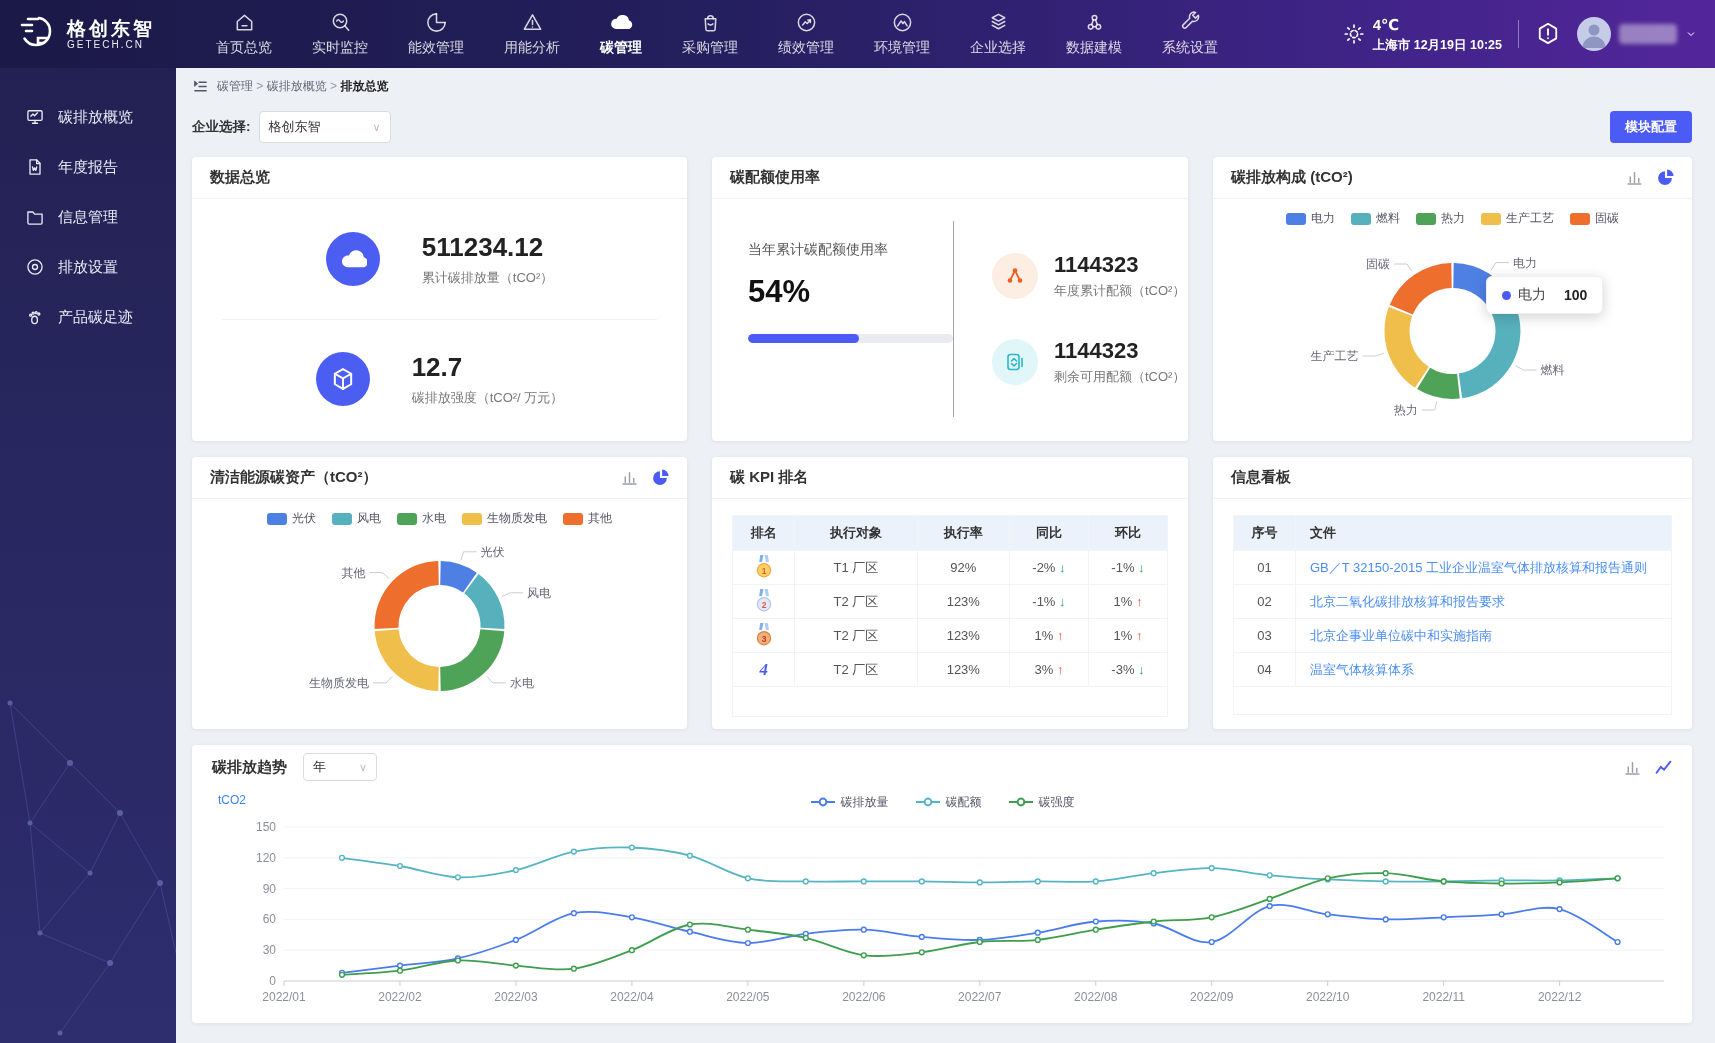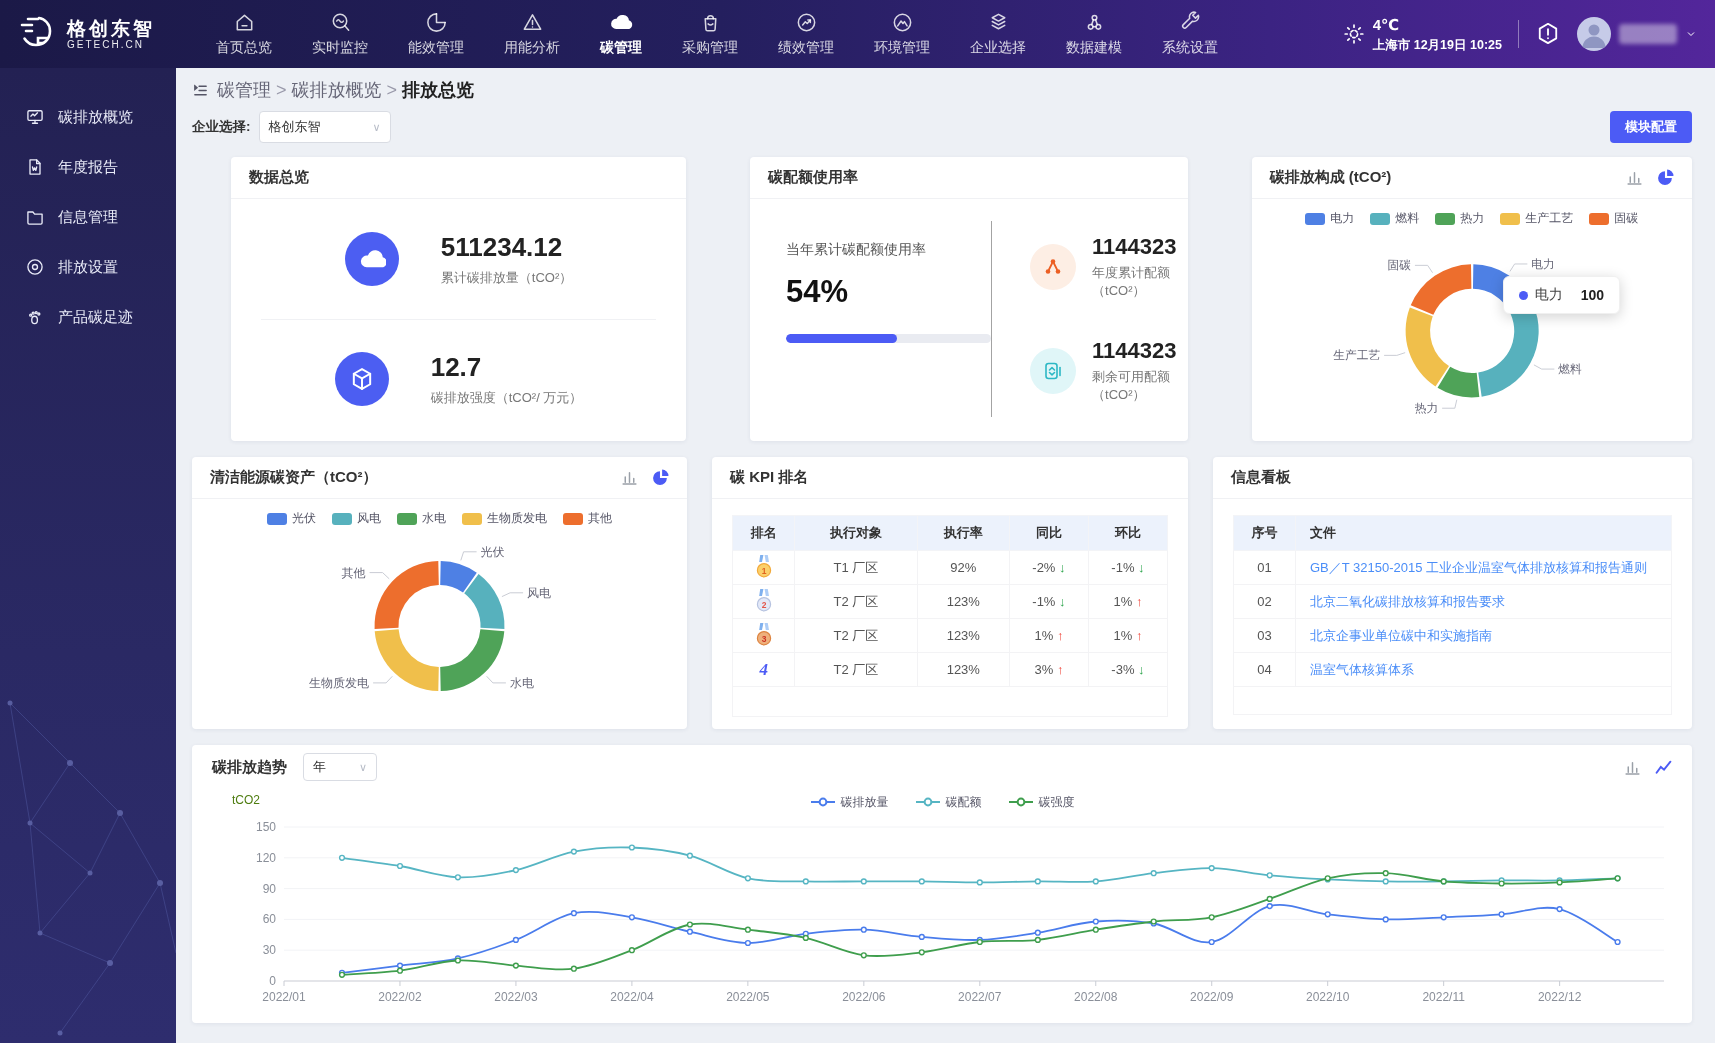--- a/index.html
+++ b/index.html
@@ -29,34 +29,34 @@
   .chev { width:12px; height:12px; }
 
   
   .sidebar { background:linear-gradient(180deg,#232153,#2a2964 60%,#2e2d6e); position:relative; padding-top:24px; overflow:hidden; }
   .side-item { display:flex; align-items:center; gap:13px; padding:15px 0 15px 25px; color:#e9ebf8; font-size:15px; cursor:pointer; position:relative; z-index:2; }
   .side-item .ic { width:20px; height:20px; }
   .constellation { position:absolute; left:0; bottom:0; z-index:1; opacity:.55; }
 
   
   .content { padding:10px 23px 0 16px; overflow:hidden; }
-  .breadcrumb { display:flex; align-items:center; gap:8px; font-size:18px; color:#667; height:24px; }
+  .breadcrumb { display:flex; align-items:flex-start; gap:8px; font-size:12px; color:#667; height:24px; }
   .breadcrumb .ic { width:17px; height:17px; color:#556; }
   .breadcrumb .sep { color:#99a; }
   .breadcrumb .last { font-weight:bold; color:#222; }
   .toolbar { display:flex; align-items:center; margin:9px 0 14px; }
   .toolbar label { font-size:13.5px; font-weight:bold; color:#333; margin-right:8px; }
   .select { display:flex; align-items:center; justify-content:space-between; width:132px; height:32px; background:#fff; border:1px solid #d9dce3; border-radius:4px; padding:0 9px; font-size:13px; color:#333; cursor:pointer; }
   .select .car { color:#b7bcc7; font-size:11px; }
   .btn-primary { margin-left:auto; background:#4c5bf5; color:#fff; border:none; border-radius:4px; height:32px; padding:0 15px; font-size:13px; font-weight:bold; cursor:pointer; }
 
   .cards-row { display:flex; gap:25px; margin-bottom:16px; }
   .card { background:#fff; border-radius:4px; box-shadow:0 1px 4px rgba(31,41,90,.07); overflow:hidden; position:relative; }
   .w1 { width:495px; } .w2 { width:476px; } .w3 { width:479px; }
-  .h1 { height:284px;margin-left:39px; } .h2 { height:272px; }
+  .h1 { height:284px; } .h2 { height:272px; }
   .card-h { display:flex; align-items:center; height:42px; padding:0 18px; border-bottom:1px solid #f0f1f4; font-size:15px; font-weight:bold; color:#333; }
   .card-h .spacer { flex:1; }
   .mini-ic { width:17px; height:17px; margin-left:14px; cursor:pointer; }
 
   
   .stat-big { display:flex; align-items:center; justify-content:center; gap:42px; height:120px; }
   .stat-big + .stat-big { border-top:1px solid #f0f1f4; margin:0 30px; height:119px; }
   .big-ic { width:54px; height:54px; border-radius:50%; background:#4c5ef2; display:flex; align-items:center; justify-content:center; flex:none; }
   .big-ic svg { width:28px; height:28px; }
   .stat-val { font-size:26px; font-weight:bold; color:#222; }
@@ -96,21 +96,21 @@
   table.info td { height:34px; }
   table.info td.file { text-align:left; padding-left:14px; }
   table.info td.idx { width:62px; }
   .flink { color:#4a8df8; cursor:pointer;text-align:center; }
 
   
   .trend { width:100%; height:278px; }
   .trend-h { display:flex; align-items:center; height:44px; padding:0 20px; font-size:15px; font-weight:bold; color:#333; }
   .trend-h .select { width:74px; height:28px; margin-left:16px; font-weight:normal; }
   .trend-legend { position:relative; height:26px; display:flex; align-items:center; justify-content:center; gap:26px; font-size:12px; color:#556; }
-  .ylab { position:absolute; left:40px; top:4px; font-size:12px; color:#4d7c0f; }
+  .ylab { position:absolute; left:26px; top:4px; font-size:12px; color:#3b82f6; }
   .tl-item { display:flex; align-items:center; gap:5px; cursor:pointer; }
 </style>
 </head>
 <body>
 
 <div class="app">
 
   <header class="topnav">
     <div class="logo">
       <svg class="logo-mark" viewBox="0 0 44 44">

